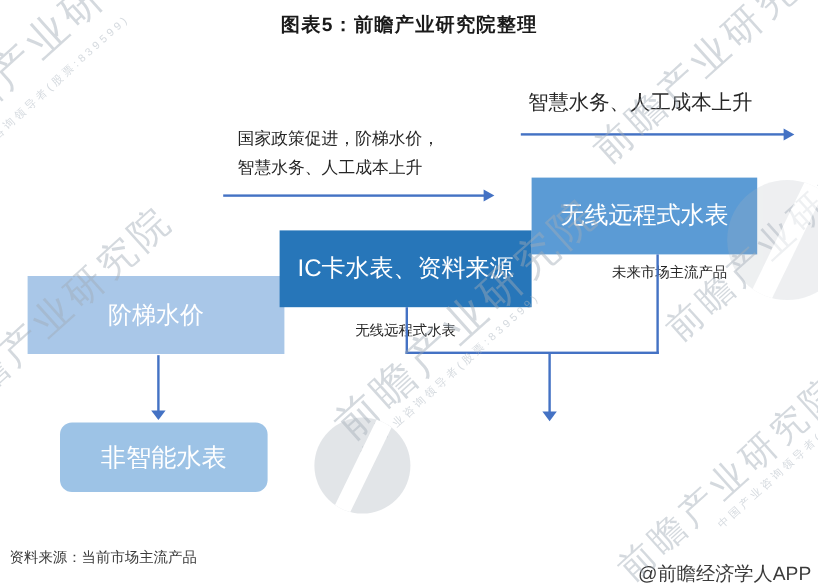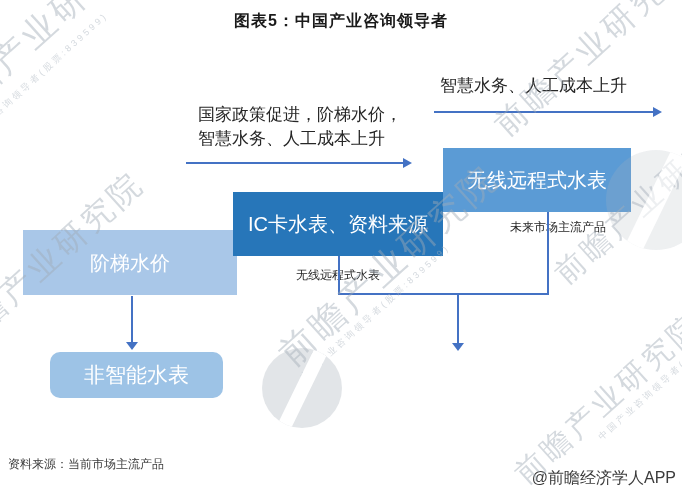--- a/index.html
+++ b/index.html
@@ -39,21 +39,21 @@
   .stage-mechanical{left:23px;top:230px;width:214px;height:65px;background:var(--c-box-light);z-index:3;}
   .stage-ic{left:233px;top:192px;width:210px;height:64px;background:var(--c-box-medium);z-index:4;}
   .stage-wireless{left:443px;top:148px;width:188px;height:64px;background:var(--c-box-sky);z-index:3;}
   .sublabel{
     position:absolute;font-size:12px;color:#262626;text-align:center;z-index:3;
   }
   .sublabel-current{left:233px;top:267px;width:210px;}
   .sublabel-future{left:458px;top:219px;width:200px;}
   
   .driver-text{
-    position:absolute;left:198px;top:103px;font-size:17px;line-height:24px;z-index:3;
+    position:absolute;left:198px;top:103px;font-size:14px;line-height:24px;z-index:3;
   }
   .growth-text{
     position:absolute;left:440px;top:74px;font-size:17px;z-index:3;
   }
   
   .harrow{position:absolute;height:10px;z-index:4;}
   .harrow .shaft{position:absolute;left:0;right:8px;top:4px;height:2px;background:var(--c-connector);}
   .harrow .head{
     position:absolute;right:0;top:0;width:0;height:0;
     border-top:5px solid transparent;border-bottom:5px solid transparent;
@@ -77,21 +77,21 @@
   .varrow-smart .vshaft{height:49px;}
   .varrow-smart .vhead{top:48px;}
   .varrow-nonsmart{left:126px;top:296px;height:55px;}
   .varrow-nonsmart .vshaft{height:47px;}
   .varrow-nonsmart .vhead{top:46px;}
   
   .outcome{
     position:absolute;display:flex;align-items:center;justify-content:center;
     color:#fff;border-radius:10px;z-index:2;text-align:center;
   }
-  .outcome-nonsmart{left:50px;top:352px;width:173px;height:46px;background:var(--c-box-rounded-light);font-size:21px;text-align:right;}
+  .outcome-nonsmart{left:50px;top:352px;width:173px;height:58px;background:var(--c-box-rounded-light);font-size:21px;text-align:right;}
   .outcome-smart{
     left:378px;top:353px;width:167px;height:49px;background:var(--c-box-rounded-dark);
     border:1.5px solid var(--c-box-rounded-border);font-size:23px;box-sizing:border-box;
   }
   
   .footer-source{position:absolute;left:8px;top:456px;font-size:12px;color:#3b3b3b;z-index:3;}
   .footer-credit{position:absolute;right:6px;top:468px;font-size:16px;color:#3b3b3b;z-index:3;}
 </style>
 </head>
 <body>
@@ -103,21 +103,21 @@
   <div class="wm" style="left:500px;top:108px;font-size:32px;">前瞻产业研究院</div>
   <div class="wm" style="left:560px;top:258px;font-size:30px;">前瞻产业研究院</div>
   <div class="wm" style="left:285px;top:335px;font-size:36px;">前瞻产业研究院</div>
   <div class="wm-sub" style="left:302px;top:372px;">中国产业咨询领导者(股票:839599)</div>
   <div class="wm" style="left:520px;top:458px;font-size:30px;">前瞻产业研究院</div>
   <div class="wm-sub" style="left:600px;top:432px;">中国产业咨询领导者(股票:839599)</div>
   <div class="wm" style="left:-48px;top:325px;font-size:32px;">前瞻产业研究院</div>
   <div class="wm-logo" style="left:262px;top:348px;width:80px;height:80px;"></div>
   <div class="wm-logo" style="left:606px;top:150px;width:100px;height:100px;opacity:.6;"></div>
 
-  <div class="chart-title">图表5：中国产业咨询领导者</div>
+  <div class="chart-title">图表5：前瞻产业研究院整理</div>
 
   <div class="driver-text">
     <div>国家政策促进，阶梯水价，</div>
     <div>智慧水务、人工成本上升</div>
   </div>
   <div class="harrow harrow-driver">
     <div class="shaft"></div>
     <div class="head"></div>
   </div>
 

